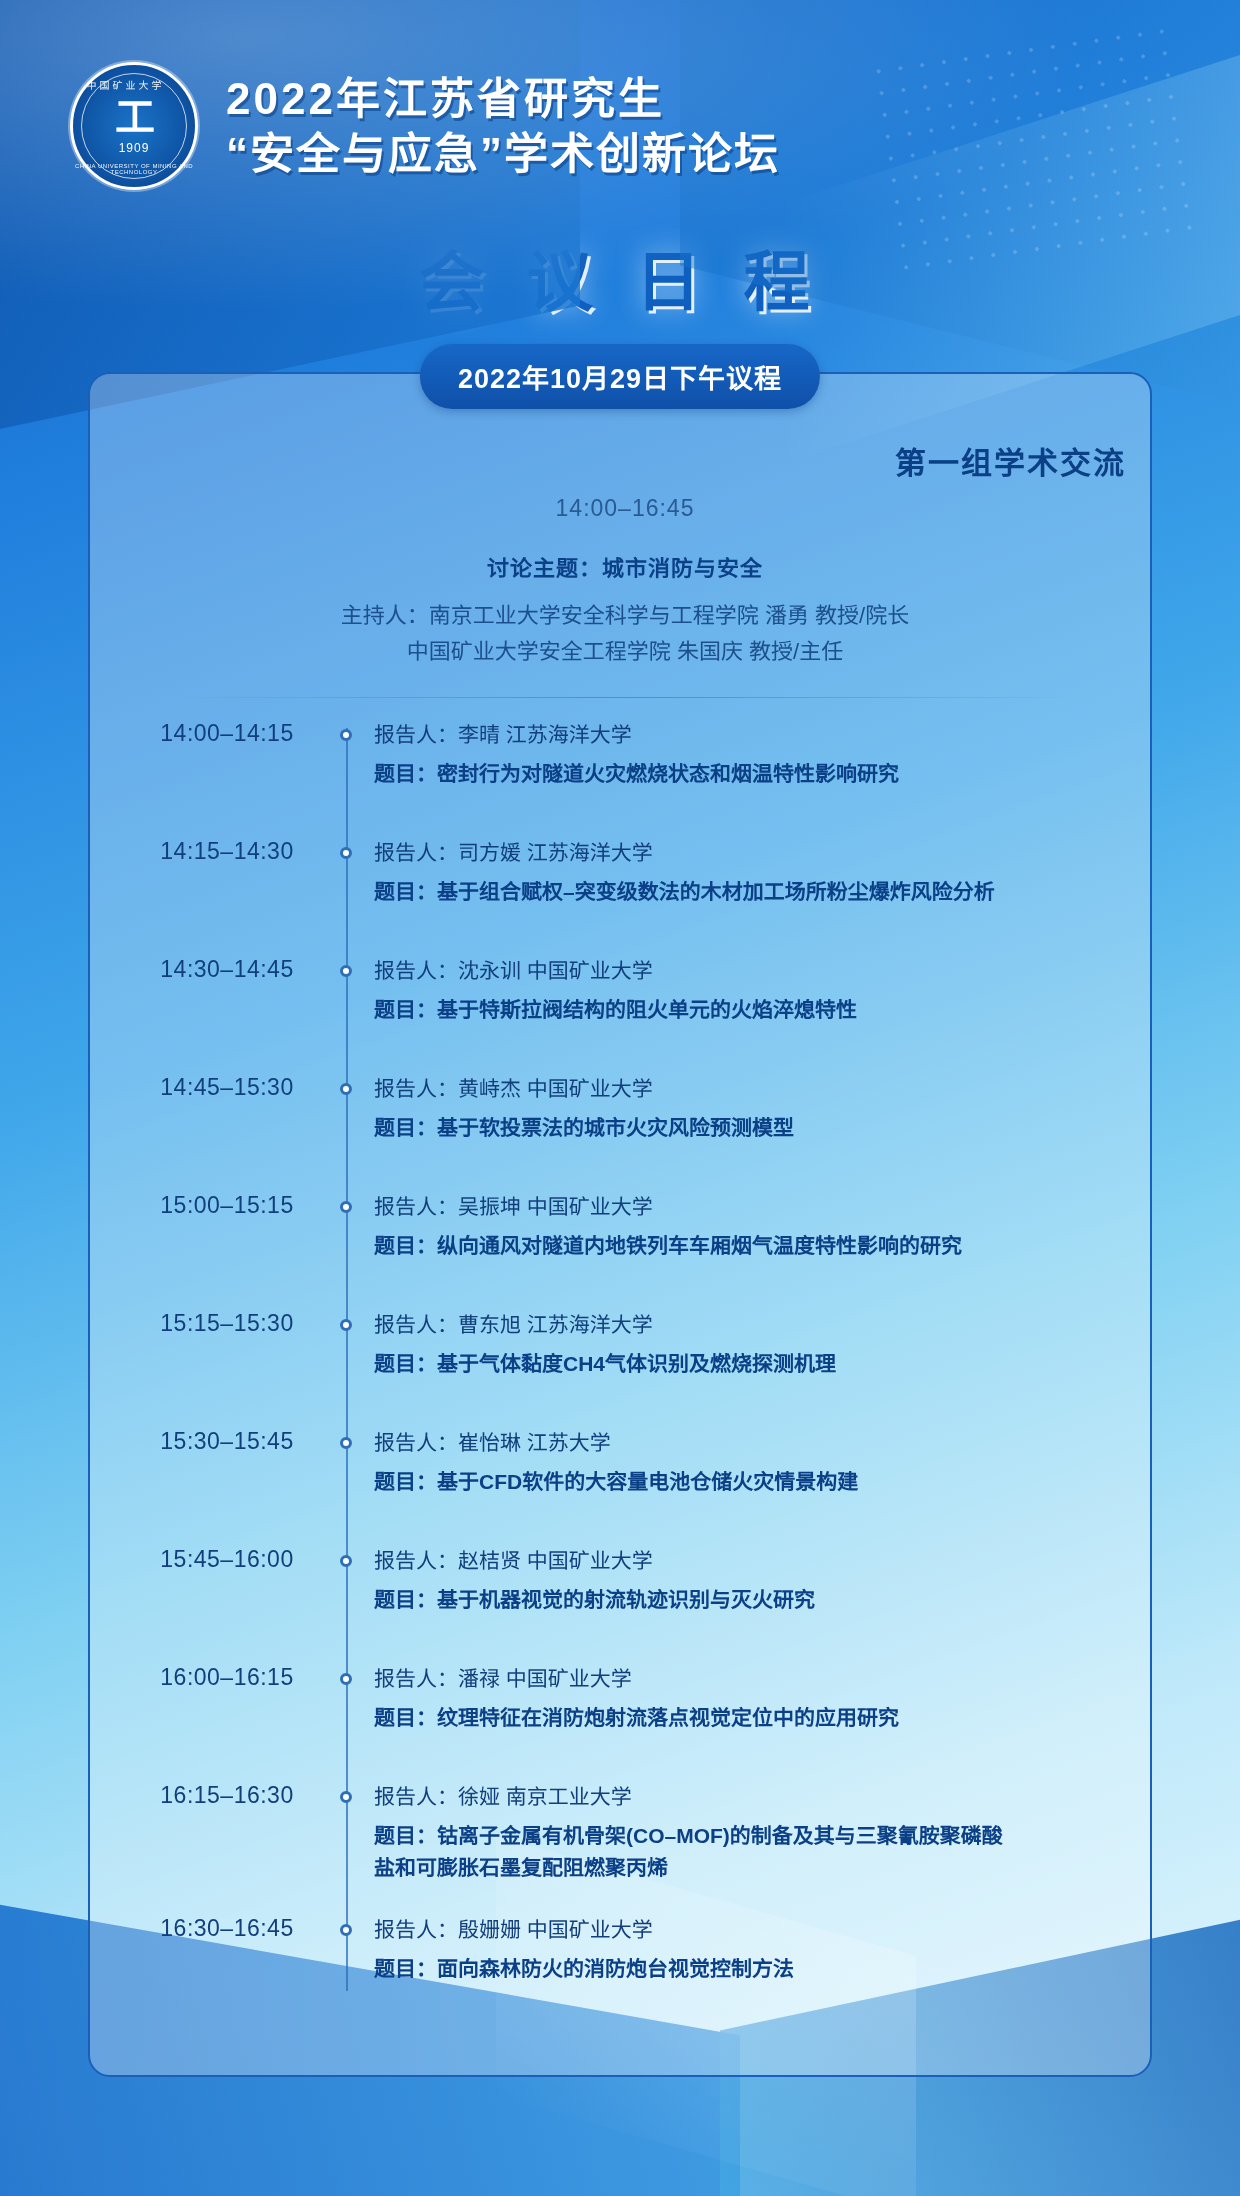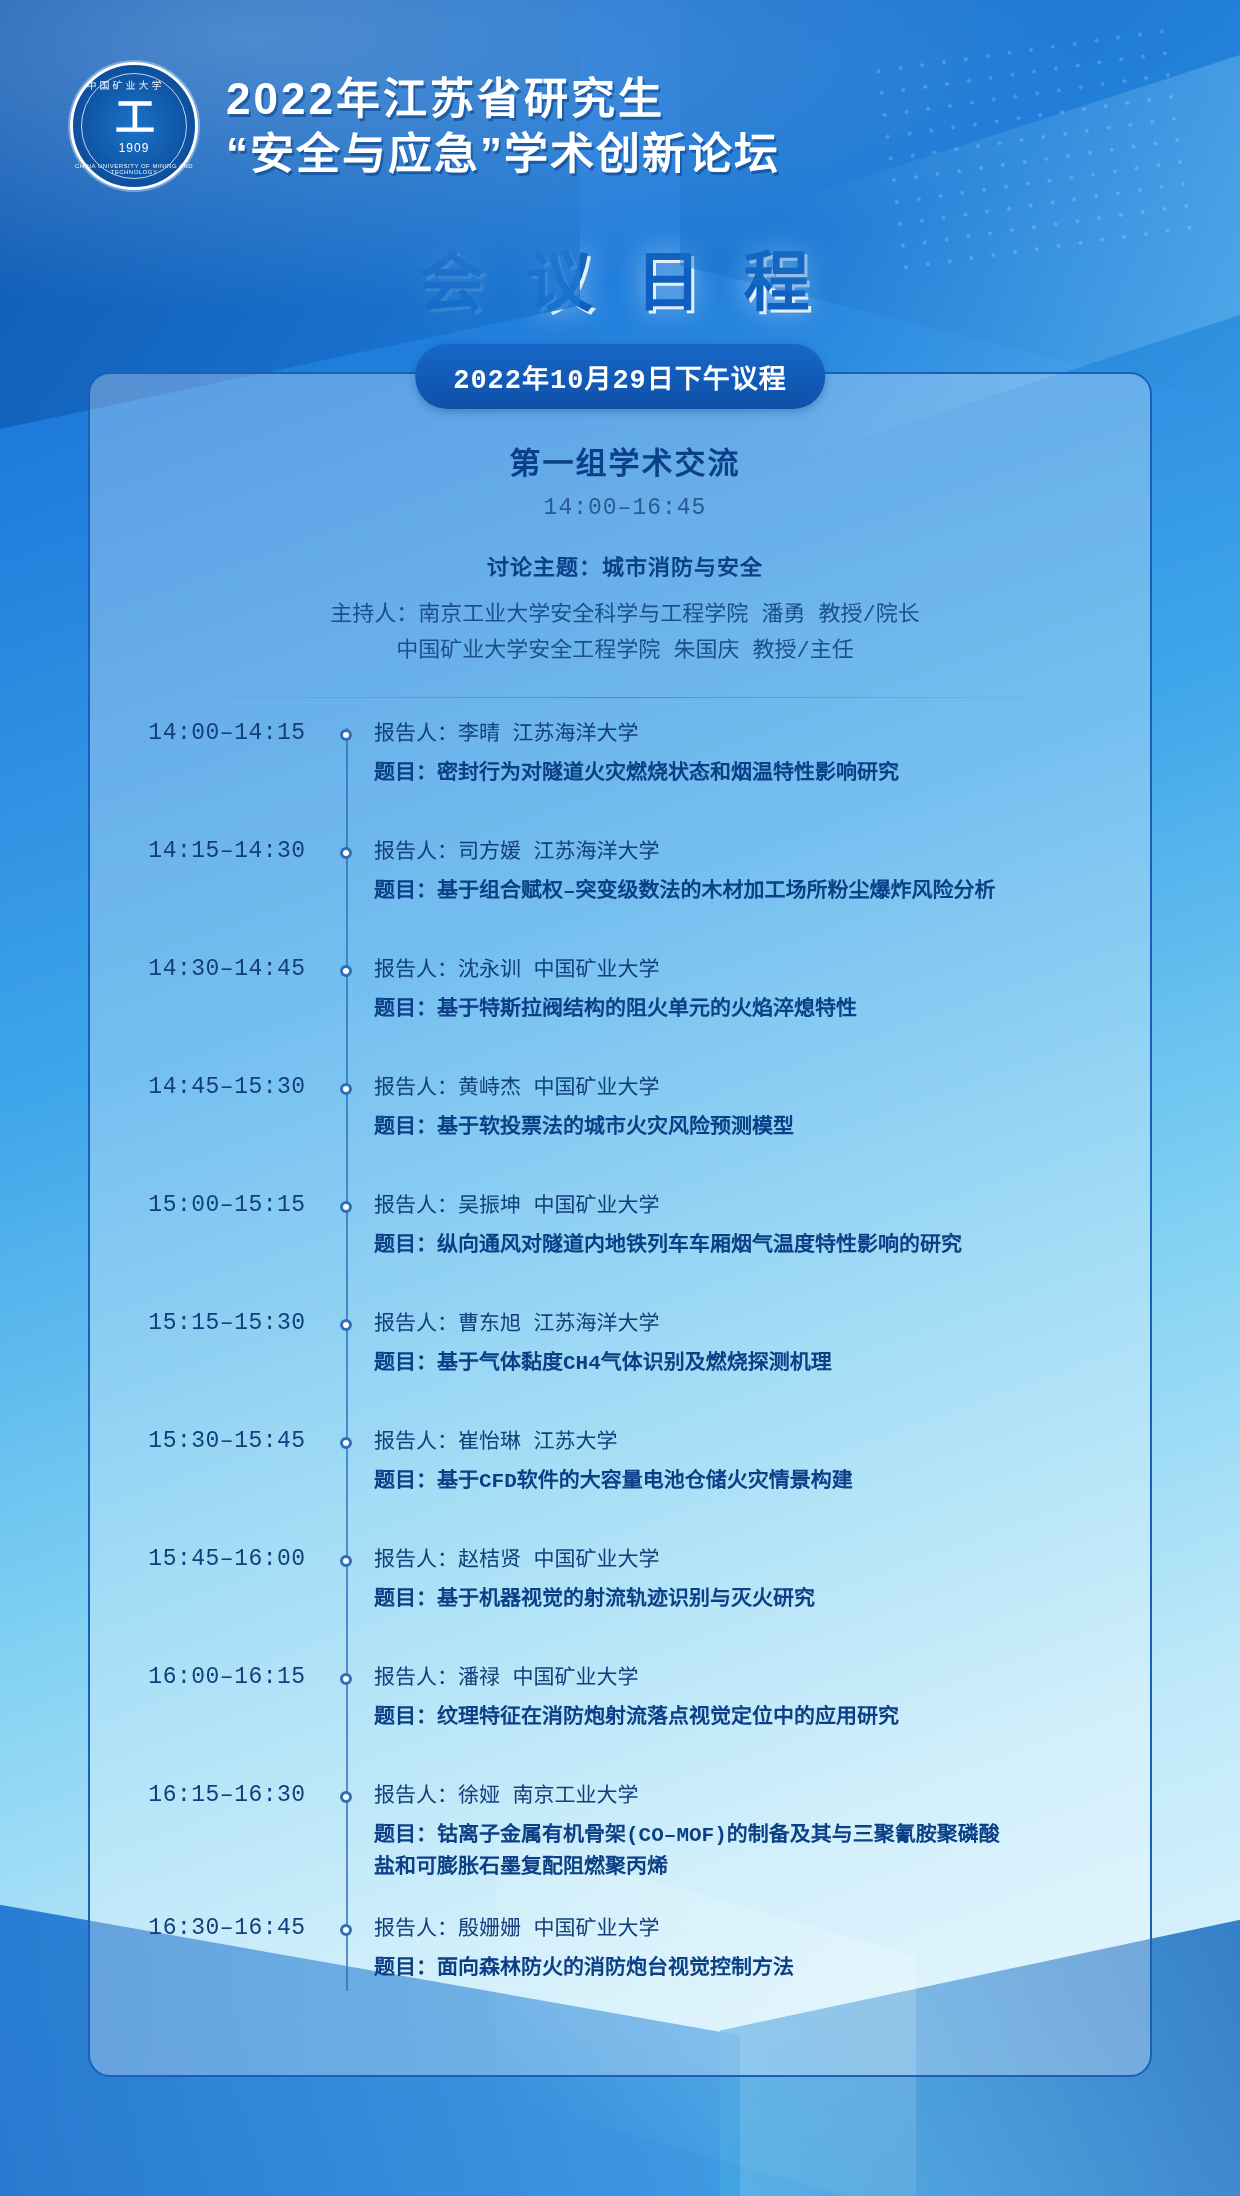--- a/index.html
+++ b/index.html
@@ -132,37 +132,36 @@
 
   
   .card {
     position: relative;
     margin: 48px 88px 15px 88px;
     border: 2px solid #1a5fb8;
     border-radius: 22px;
     background: rgba(255,255,255,.28);
     padding: 46px 24px 42px 34px;
     min-height: 1570px;
-    font-family: Liberation Mono, monospace;
   }
   .pill {
     position: absolute;
     top: -30px; left: 50%; transform: translateX(-50%);
     background: linear-gradient(180deg, #1767c8, #0f50a8);
     color: #ffffff;
     font-size: 27px; font-weight: bold;
     padding: 13px 38px;
     border-radius: 32px;
     white-space: nowrap;
     box-shadow: 0 3px 8px rgba(10,50,110,.3);
     letter-spacing: 1px;
   }
 
   .session-title {
-    text-align: center;
+    text-align: right;
     font-size: 31px;
     font-weight: bold;
     color: #0b3f86;
     margin-top: 18px;
     letter-spacing: 2px;
   }
   .session-time {
     text-align: center;
     font-size: 23px;
     color: #2a5a92;

